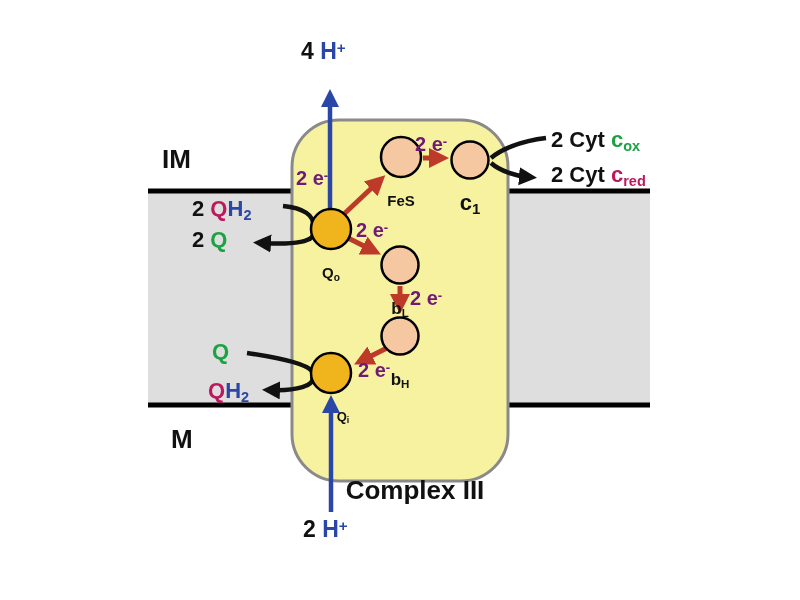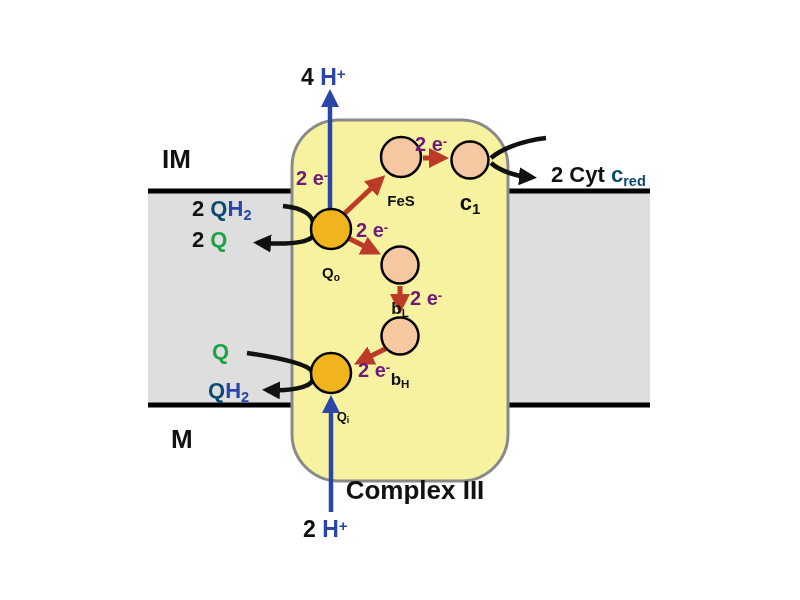--- a/index.html
+++ b/index.html
@@ -7,21 +7,21 @@
     position:relative;width:800px;height:600px;background:#ffffff;overflow:hidden;
     font-family:"Liberation Sans", sans-serif;
   }
   .canvas svg{position:absolute;left:0;top:0;}
   .lbl{
     position:absolute;font-weight:bold;white-space:nowrap;color:#111111;
     font-size:22px;line-height:1;
   }
   .lbl sub{font-size:0.66em;position:relative;top:0.28em;vertical-align:baseline;line-height:0;}
   .lbl sup{font-size:0.66em;position:relative;top:-0.38em;vertical-align:baseline;line-height:0;}
-  .red{color:#0c4a6e;}
+  .red{color:#be185d;}
   .blue{color:#2A46A6;}
   .green{color:#1CA244;}
   .black{color:#111111;}
   .elabel{font-size:20px;color:#701a75;}
   .bigname{font-size:26px;}
   .centerlbl{
     position:absolute;font-weight:bold;color:#111111;white-space:nowrap;
     transform:translate(-50%,-50%);line-height:1;margin-top:43px;
   }
   .centerlbl sub{font-size:0.68em;position:relative;top:0.28em;vertical-align:baseline;line-height:0;}
@@ -72,41 +72,44 @@
     <circle cx="331" cy="373" r="20" fill="#F0B41C" stroke="#000000" stroke-width="2.5"></circle>
     <circle cx="401" cy="157" r="20" fill="#F6C8A2" stroke="#000000" stroke-width="2.5"></circle>
     <circle cx="470" cy="160" r="18.5" fill="#F6C8A2" stroke="#000000" stroke-width="2.5"></circle>
     <circle cx="400" cy="265" r="18.5" fill="#F6C8A2" stroke="#000000" stroke-width="2.5"></circle>
     <circle cx="400" cy="336" r="18.5" fill="#F6C8A2" stroke="#000000" stroke-width="2.5"></circle>
   </svg>
 
   <div class="lbl bigname" style="left:162px;top:146px;"><span>IM</span></div>
   <div class="lbl bigname" style="left:171px;top:426px;"><span>M</span></div>
 
-  <div class="lbl proton-lbl" style="left:301px;top:66px;">
+  <div class="lbl proton-lbl" style="left:301px;top:40px;">
     <span class="black">4 </span><span class="blue"><span>H</span><sup>+</sup></span>
   </div>
   <div class="lbl proton-lbl" style="left:303px;top:518px;text-align:right;">
     <span class="black">2 </span><span class="blue"><span>H</span><sup>+</sup></span>
   </div>
 
   <div class="lbl" style="left:192px;top:198px;">
     <span class="black">2 </span><span class="red">Q</span><span class="blue"><span>H</span><sub>2</sub></span>
   </div>
   <div class="lbl" style="left:192px;top:229px;">
     <span class="black">2 </span><span class="green">Q</span>
   </div>
 
   <div class="lbl" style="left:212px;top:341px;">
     <span class="green">Q</span>
   </div>
   <div class="lbl" style="left:208px;top:380px;">
     <span class="red">Q</span><span class="blue"><span>H</span><sub>2</sub></span>
   </div>
 
+  <div class="lbl" style="left:551px;top:129px;">
+    <span class="black">2 Cyt </span><span class="green"><span>c</span><sub>ox</sub></span>
+  </div>
   <div class="lbl" style="left:551px;top:164px;">
     <span class="black">2 Cyt </span><span class="red"><span>c</span><sub>red</sub></span>
   </div>
 
   <div class="lbl elabel" style="left:296px;top:168px;">
     <span>2 e</span><sup>-</sup>
   </div>
   <div class="lbl elabel" style="left:415px;top:134px;">
     <span>2 e</span><sup>-</sup>
   </div>

